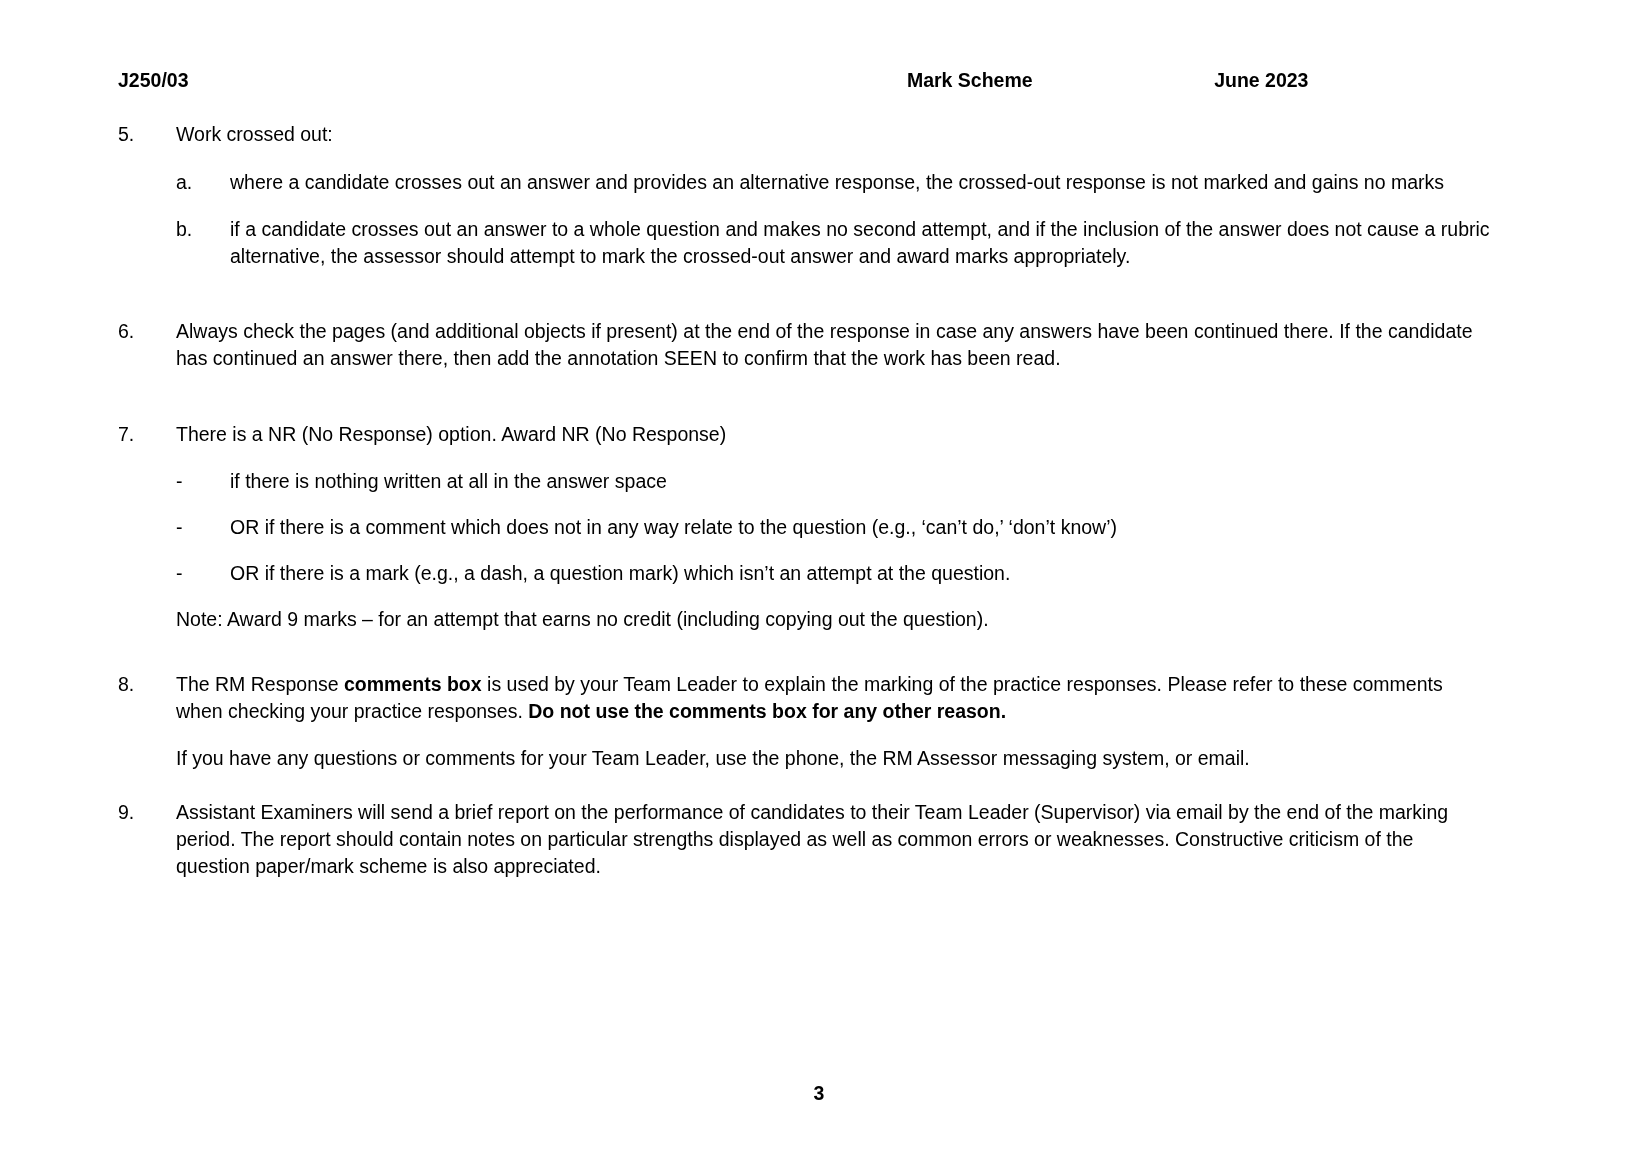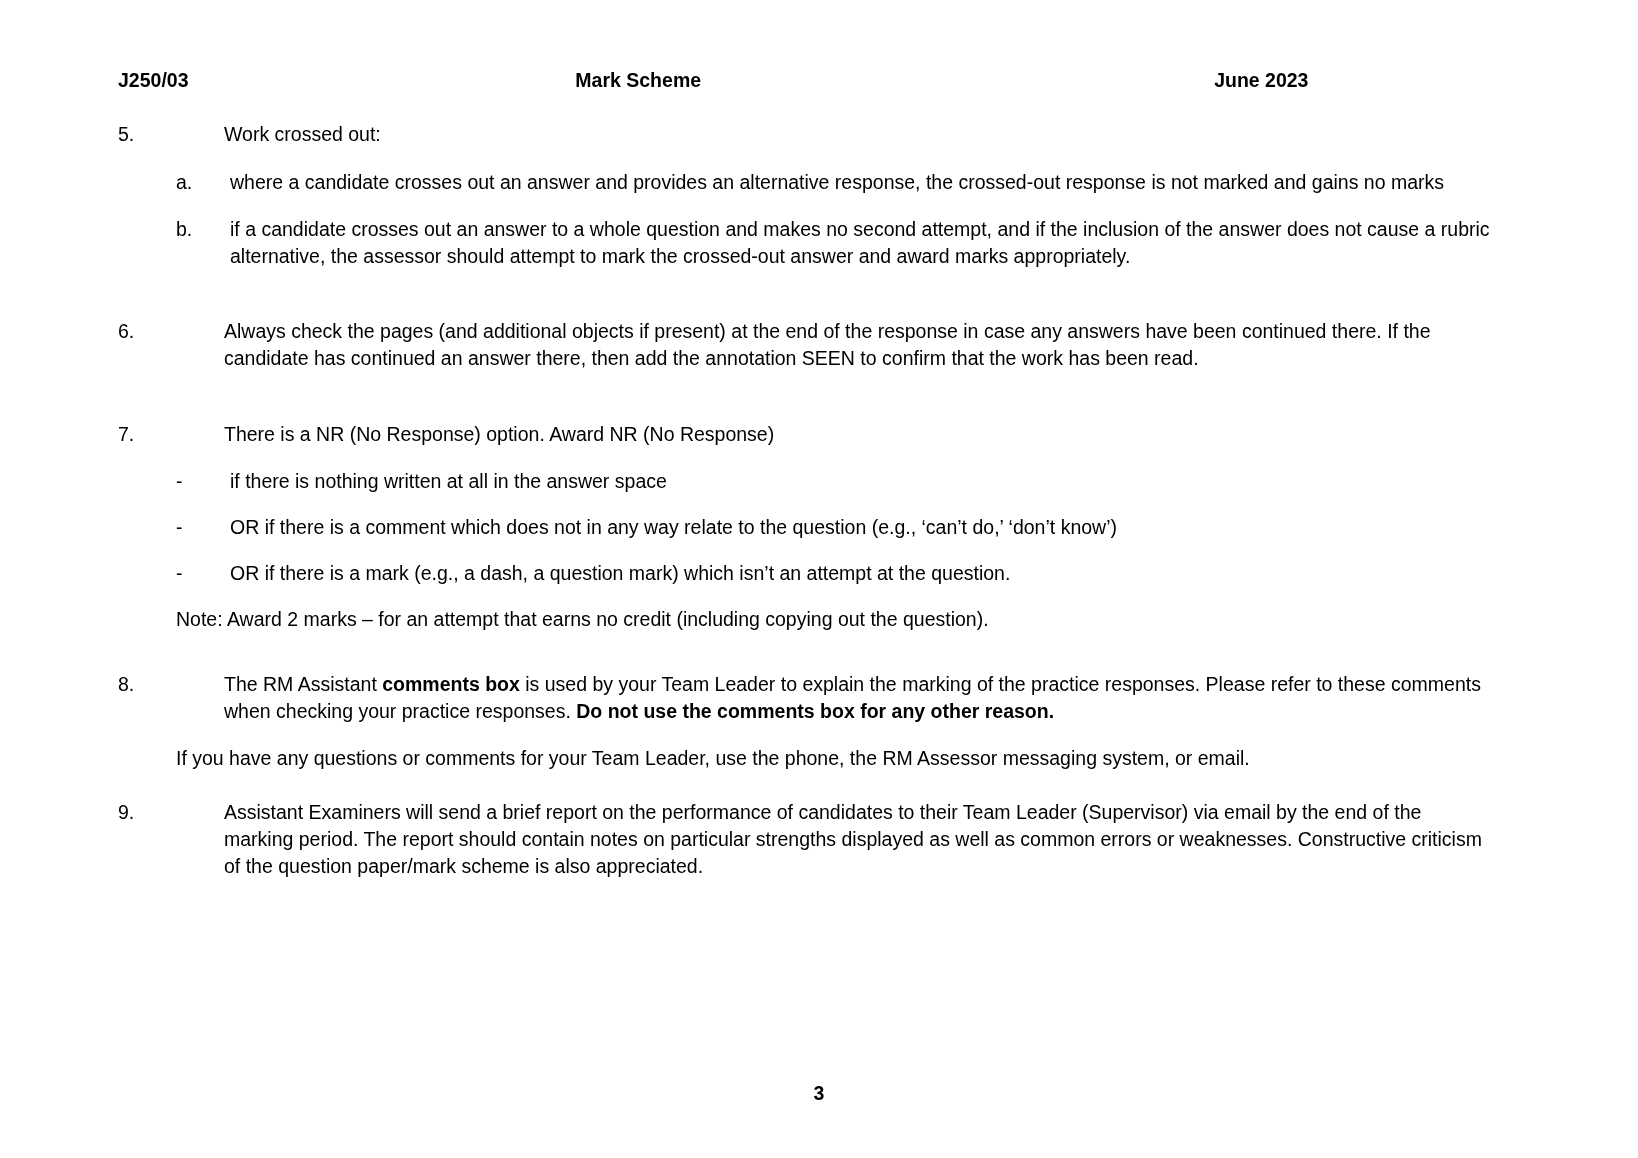--- a/index.html
+++ b/index.html
@@ -14,26 +14,26 @@
     position: relative;
     width: 1638px; height: 1158px;
     background: #ffffff;
     font-size: 19.5px;
     line-height: 27px;
   }
   .content { padding: 67px 148px 0 118px; }
 
   .doc-header { display: flex; font-weight: bold; margin-bottom: 27px; }
   .doc-header .h-left  { flex: 1; text-align: left; }
-  .doc-header .h-center{ flex: 1; text-align: left; }
+  .doc-header .h-center{ flex: 1; text-align: right; }
   .doc-header .h-right { flex: 1; text-align: center; }
 
   .row { display: flex; align-items: flex-start; }
   .lvl1 > .num { flex: 0 0 58px; }
-  .lvl1 > .txt { flex: 1; margin-left: 48px; }
+  .lvl1 > .txt { flex: 1; }
   .lvl2 { margin-left: 58px; }
   .lvl2 > .lbl { flex: 0 0 54px; }
   .lvl2 > .txt { flex: 1; }
   .indent1 { margin-left: 58px; }
 
   .mb-21 { margin-bottom: 21px; }
   .mb-20 { margin-bottom: 20px; }
   .mb-19 { margin-bottom: 19px; }
   .mb-27 { margin-bottom: 27px; }
   .mb-38 { margin-bottom: 38px; }
@@ -95,25 +95,25 @@
     <div class="row lvl2 mb-19">
       <span class="lbl">-</span>
       <div class="txt">OR if there is a comment which does not in any way relate to the question (e.g., ‘can’t do,’ ‘don’t know’)</div>
     </div>
 
     <div class="row lvl2 mb-19">
       <span class="lbl">-</span>
       <div class="txt">OR if there is a mark (e.g., a dash, a question mark) which isn’t an attempt at the question.</div>
     </div>
 
-    <div class="indent1 mb-38">Note: Award 2 marks – for an attempt that earns no credit (including copying out the question).</div>
+    <div class="indent1 mb-38">Note: Award 9 marks – for an attempt that earns no credit (including copying out the question).</div>
 
     <div class="row lvl1 mb-20">
       <span class="num">8.</span>
-      <div class="txt"><span>The RM Assistant </span><span class="bold">comments box</span><span> is used by your Team Leader to explain the marking of the practice responses. Please refer to these comments when checking your practice responses. </span><span class="bold">Do not use the comments box for any other reason.</span></div>
+      <div class="txt"><span>The RM Response </span><span class="bold">comments box</span><span> is used by your Team Leader to explain the marking of the practice responses. Please refer to these comments when checking your practice responses. </span><span class="bold">Do not use the comments box for any other reason.</span></div>
     </div>
 
     <div class="indent1 mb-27">If you have any questions or comments for your Team Leader, use the phone, the RM Assessor messaging system, or email.</div>
 
     <div class="row lvl1">
       <span class="num">9.</span>
       <div class="txt">Assistant Examiners will send a brief report on the performance of candidates to their Team Leader (Supervisor) via email by the end of the marking period. The report should contain notes on particular strengths displayed as well as common errors or weaknesses. Constructive criticism of the question paper/mark scheme is also appreciated.</div>
     </div>
 
   </div>

